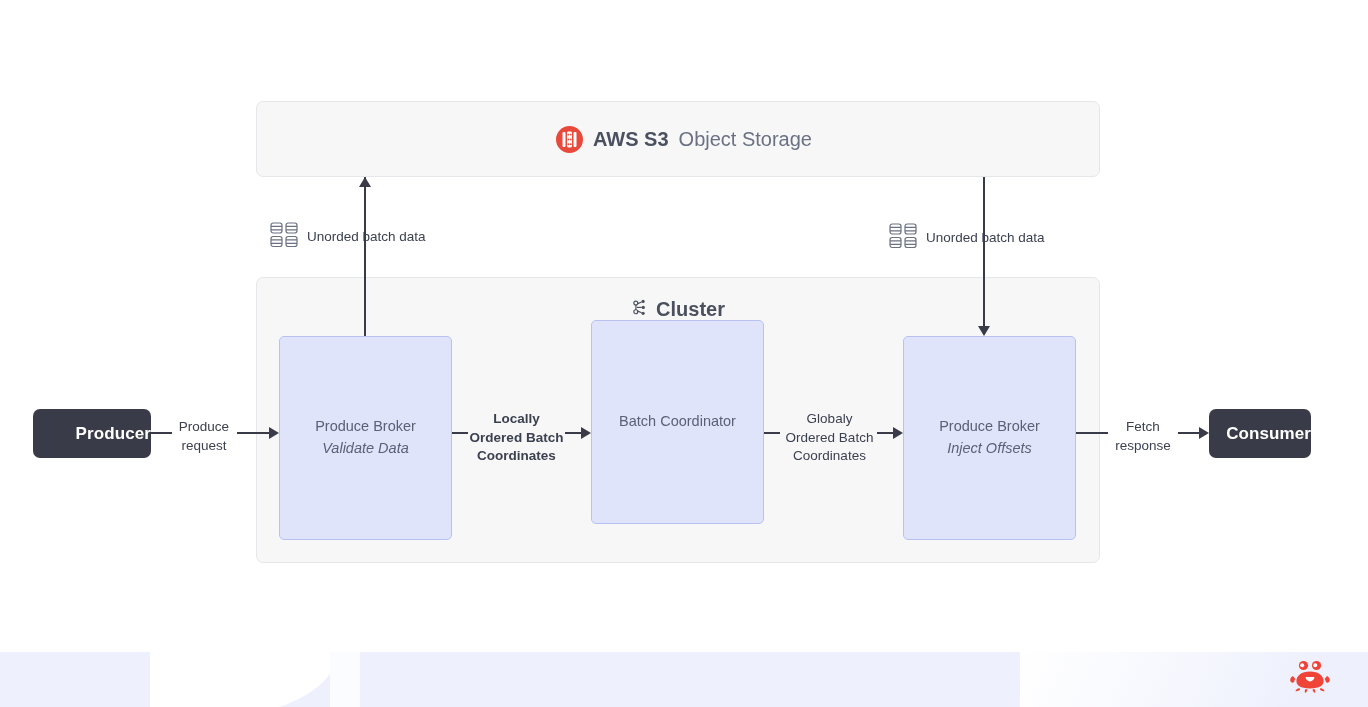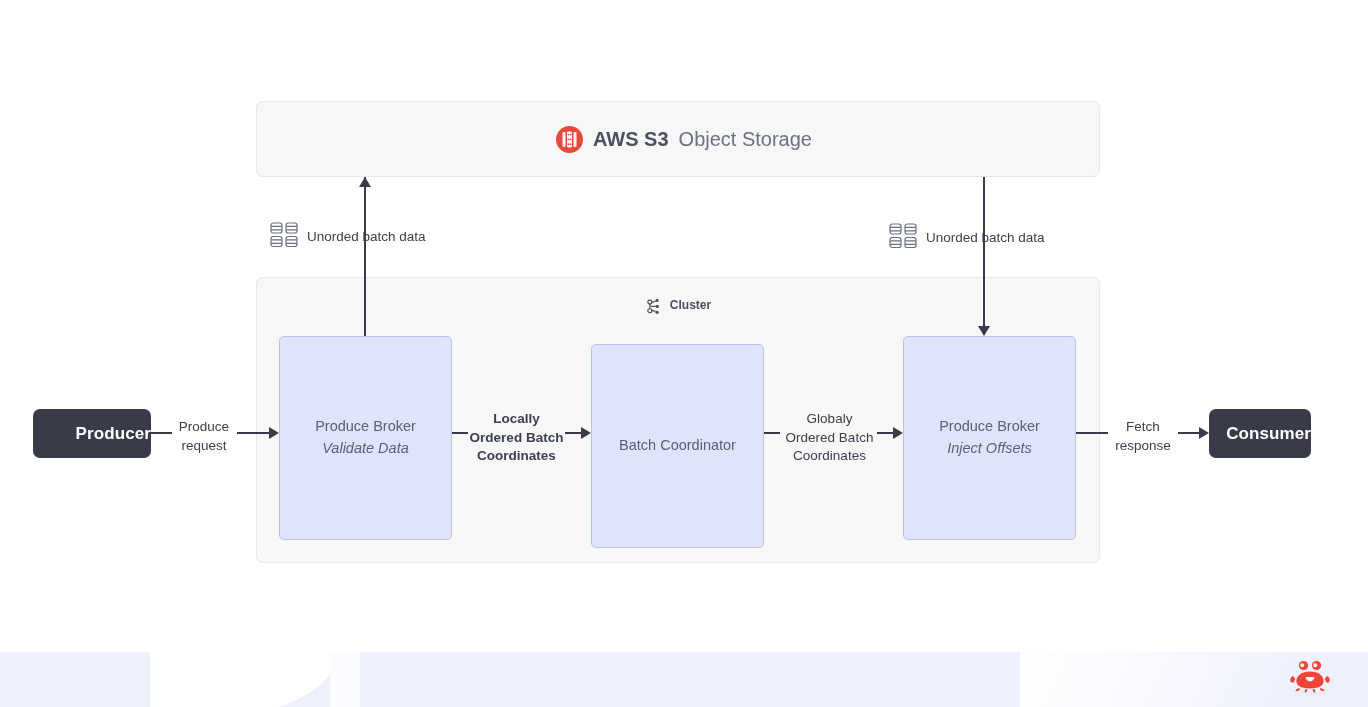--- a/index.html
+++ b/index.html
@@ -76,21 +76,21 @@
   .s3-title .strong { font-weight: bold; color: #4b505f; }
   .s3-badge {
     width: 27px; height: 27px; border-radius: 50%;
     background: #e8493a;
     display: flex; align-items: center; justify-content: center;
     flex: 0 0 auto;
   }
   .cluster-title {
     position: absolute; left: 256px; top: 298px; width: 844px;
     display: flex; align-items: flex-start; justify-content: center; gap: 8px;
-    font-size: 12px; font-weight: bold; color: #4b505f;
+    font-size: 20px; font-weight: bold; color: #4b505f;
   }
 
   
   .label {
     position: absolute;
     text-align: center;
     font-size: 13.5px;
     line-height: 1.38;
     color: #3c4150;
     white-space: pre-line;
@@ -156,21 +156,21 @@
       </svg>
     </span>
     <span>Cluster</span>
   </div>
 
   <div class="broker" style="left:279px; top:336px; width:173px; height:204px;">
     <div>Produce Broker</div>
     <div class="sub">Validate Data</div>
   </div>
 
-  <div class="broker" style="left:591px; top:344px; width:173px; height:204px;">
+  <div class="broker" style="left:591px; top:320px; width:173px; height:204px;">
     <div>Batch Coordinator</div>
   </div>
 
   <div class="broker" style="left:903px; top:336px; width:173px; height:204px;">
     <div>Produce Broker</div>
     <div class="sub">Inject Offsets</div>
   </div>
 
   <div class="node dark-node" style="left:33px; top:409px; width:118px; height:49px;">
     <span>Producer</span>

